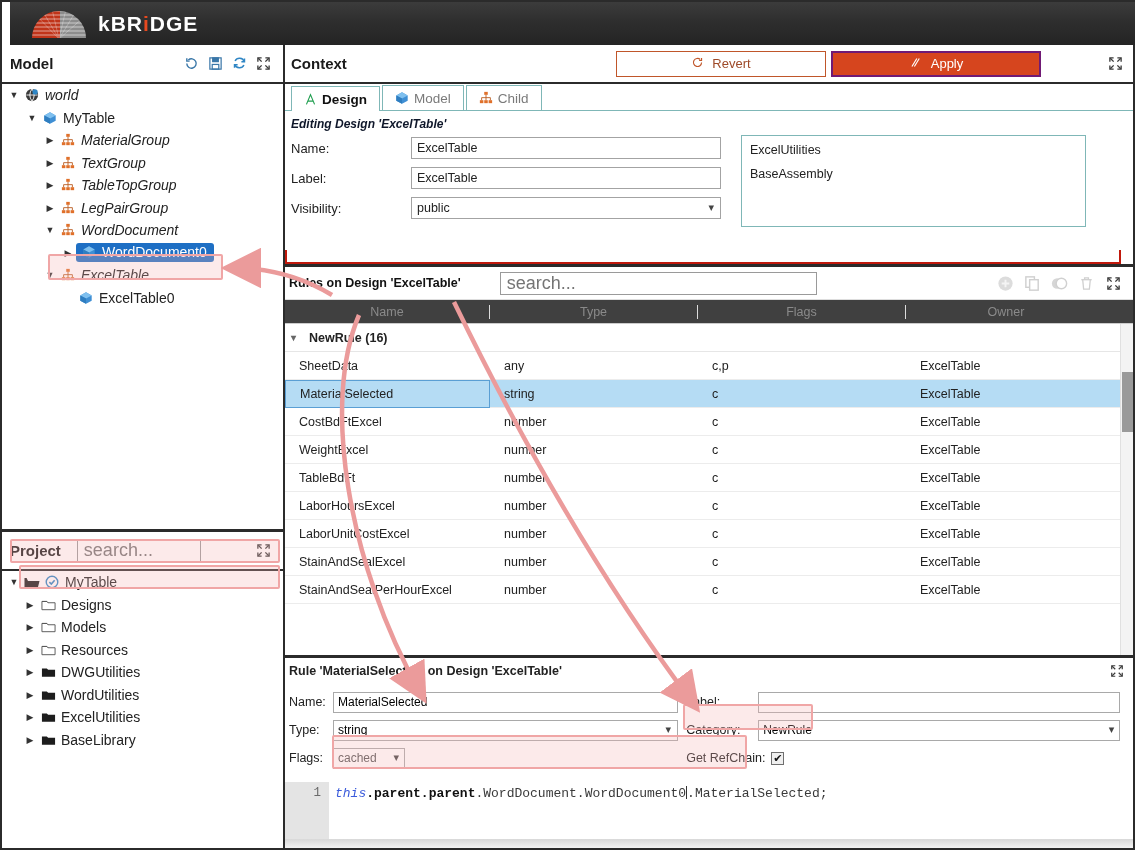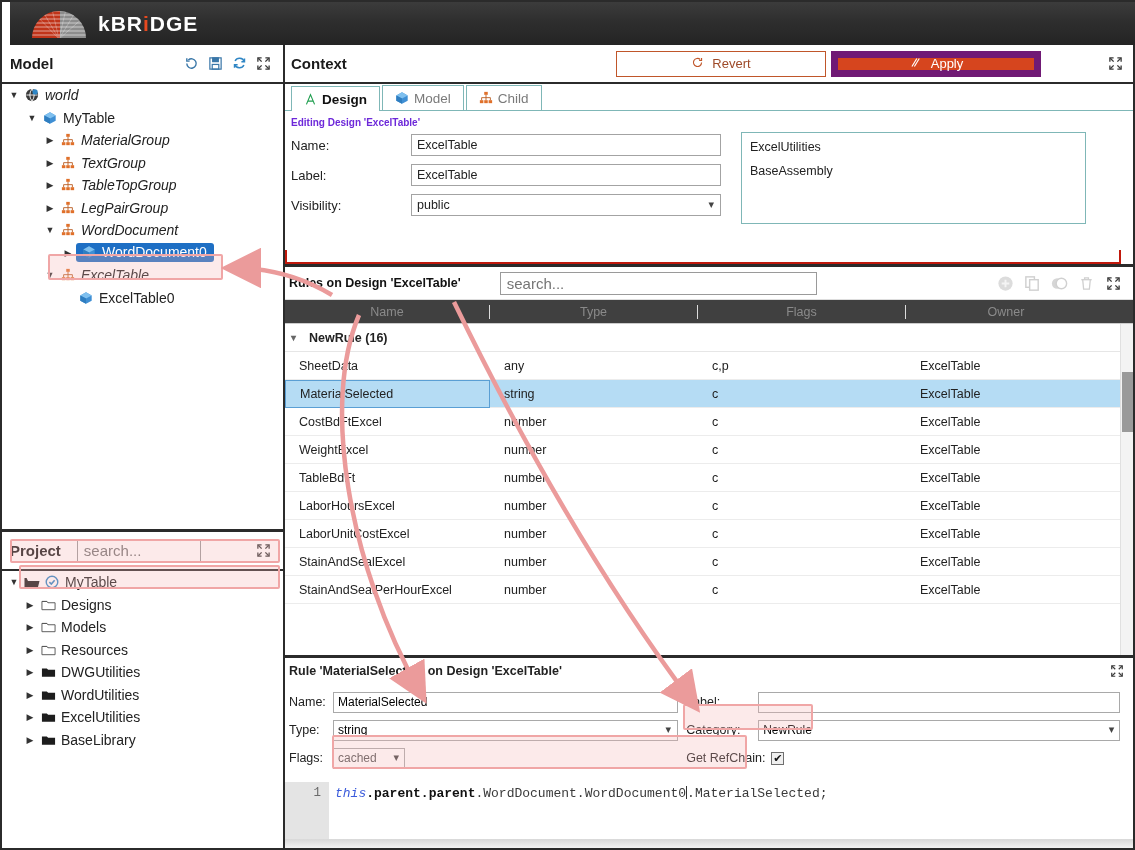--- a/index.html
+++ b/index.html
@@ -35,21 +35,21 @@
   .panel-title { font-size:15px; font-weight:bold; color:#1b1b1b; flex:0 0 auto; }
   .head-spacer { flex:1 1 auto; }
   .ico-btn { width:24px; height:22px; display:inline-flex; align-items:center; justify-content:center; cursor:pointer; }
   .ico-btn svg { display:block; }
 
   .model-tree { position:absolute; left:0; top:39px; width:281px; height:445px; overflow:hidden; background:#fff; }
   .proj-section { position:absolute; left:0; top:484px; width:281px; bottom:0; background:#fff; border-top:3px solid #2b2b2b; }
   .proj-head { height:39px; display:flex; align-items:center; padding:16px 8px; border-bottom:2px solid #2b2b2b; background:#fff; }
   .search-box {
     height:23px; border:1px solid #9a9a9a; background:#fff; color:#8c8c8c;
-    padding:0 6px; font-size:15px; line-height:21px; font-family:"Liberation Sans", sans-serif;
+    padding:0 6px; font-size:18px; line-height:21px; font-family:"Liberation Sans", sans-serif;
   }
   .proj-tree { position:absolute; left:0; top:39px; right:0; bottom:0; overflow:hidden; }
 
   .trow { display:flex; align-items:center; height:22.5px; font-size:14px; white-space:nowrap; }
   .caret { width:16px; display:inline-flex; justify-content:center; align-items:center; color:#333; font-size:9px; }
   .tico { width:20px; display:inline-flex; justify-content:center; align-items:center; }
   .tlabel { padding-left:3px; }
   .ital { font-style:italic; }
   .selected-node {
     background:#1e6fc4; color:#fff; border-radius:3px; padding:1px 7px 2px 3px;
@@ -58,32 +58,32 @@
 
   
   .right-col { position:absolute; left:281px; top:43px; right:0; bottom:0; background:#fff; border-left:2px solid #2b2b2b; }
 
   .ctx-head { height:39px; display:flex; align-items:center; padding:0 6px; border-bottom:2px solid #2b2b2b; }
   .btn {
     height:26px; min-width:210px; display:inline-flex; align-items:center; justify-content:center;
     gap:8px; font-size:13px; cursor:pointer;
   }
   .btn-revert { border:1px solid #c0562a; background:#fff; color:#9e4a28; }
-  .btn-apply { border:7px solid #701a75; background:#d6451e; color:#fff; }
+  .btn-apply { border:2px solid #701a75; background:#d6451e; color:#fff; }
 
   .tabs-area { position:absolute; left:0; top:39px; right:0; height:166px; background:#fff; }
   .tabrow { display:flex; align-items:flex-end; height:27px; padding-left:6px; border-bottom:1px solid #7fb7b7; }
   .tab {
     height:25px; display:inline-flex; align-items:center; gap:5px; padding:0 12px;
     border:1px solid #7fb7b7; border-bottom:none; background:#fff; font-size:13.5px; color:#7a7a7a; cursor:pointer;
     margin-right:2px;
   }
   .tab.active { color:#111; font-weight:bold; border-color:#7fb7b7; position:relative; top:1px; }
 
-  .editing-line { font-size:10px; font-weight:bold; padding:6px 0 4px 6px; color:#6d28d9; }
+  .editing-line { font-size:12px; font-weight:bold; padding:6px 0 4px 6px; color:#0f172a;font-style:italic; }
   .form-grid { display:flex; padding-left:6px; }
   .fields { width:430px; }
   .frow { display:flex; align-items:center; height:26px; margin-bottom:4px; }
   .flbl { width:120px; font-size:13px; color:#222; }
   .fin {
     flex:1 1 auto; height:22px; border:1px solid #a3a3a3; background:#fff;
     font-size:12.5px; padding:0 5px; line-height:20px; color:#222; font-family:"Liberation Sans", sans-serif;
   }
   .fin.dis { background:#e3e3e3; border-color:#b4b4b4; }
   .fsel { position:relative; }

